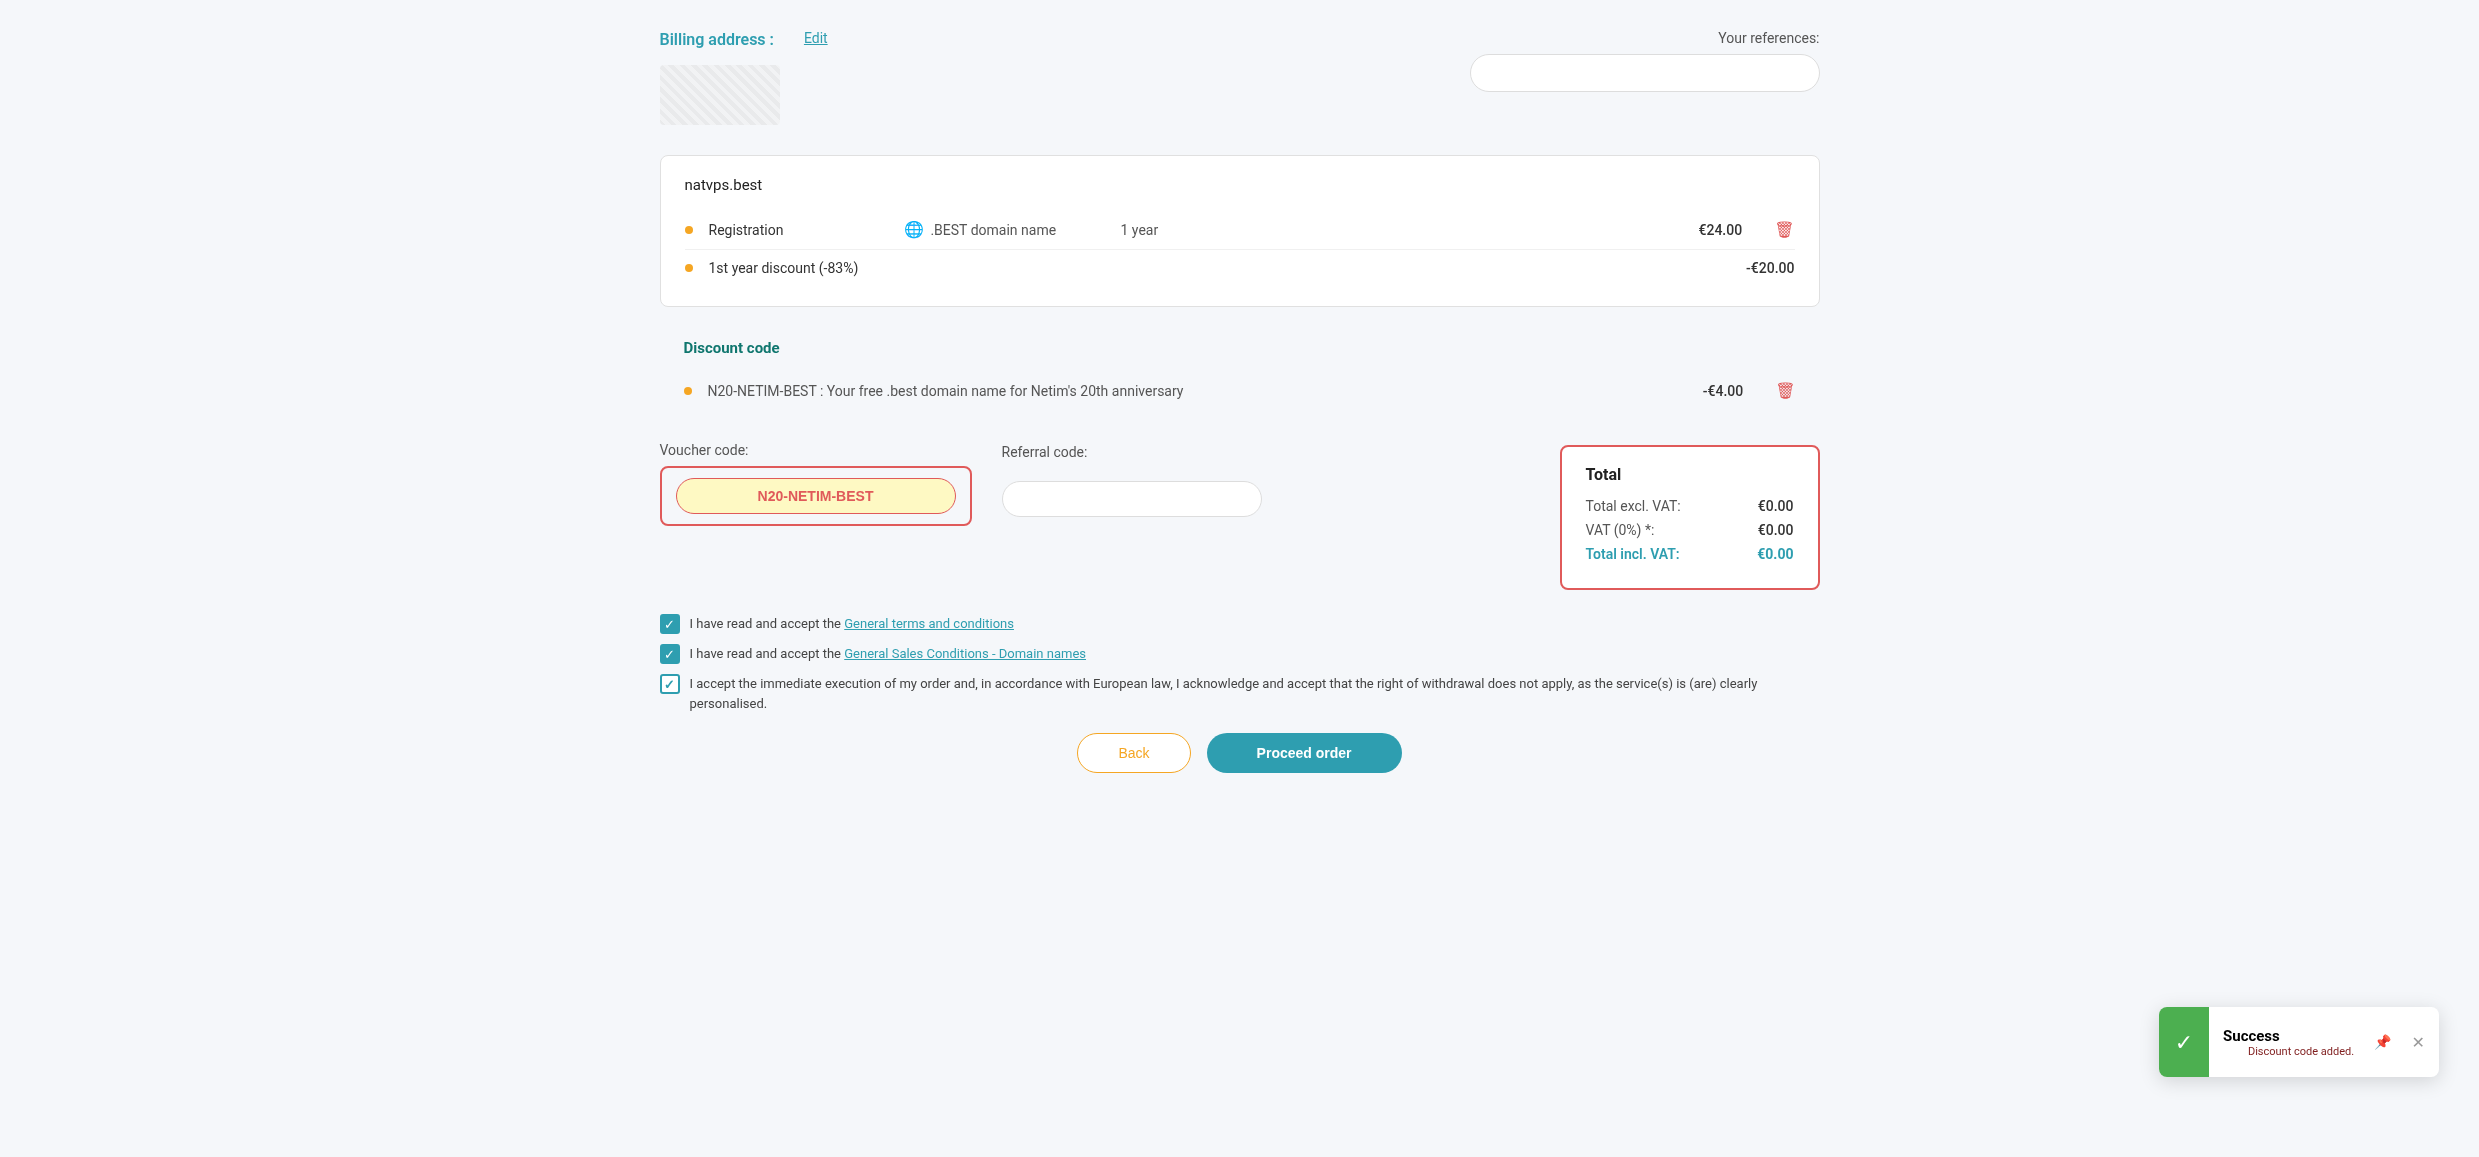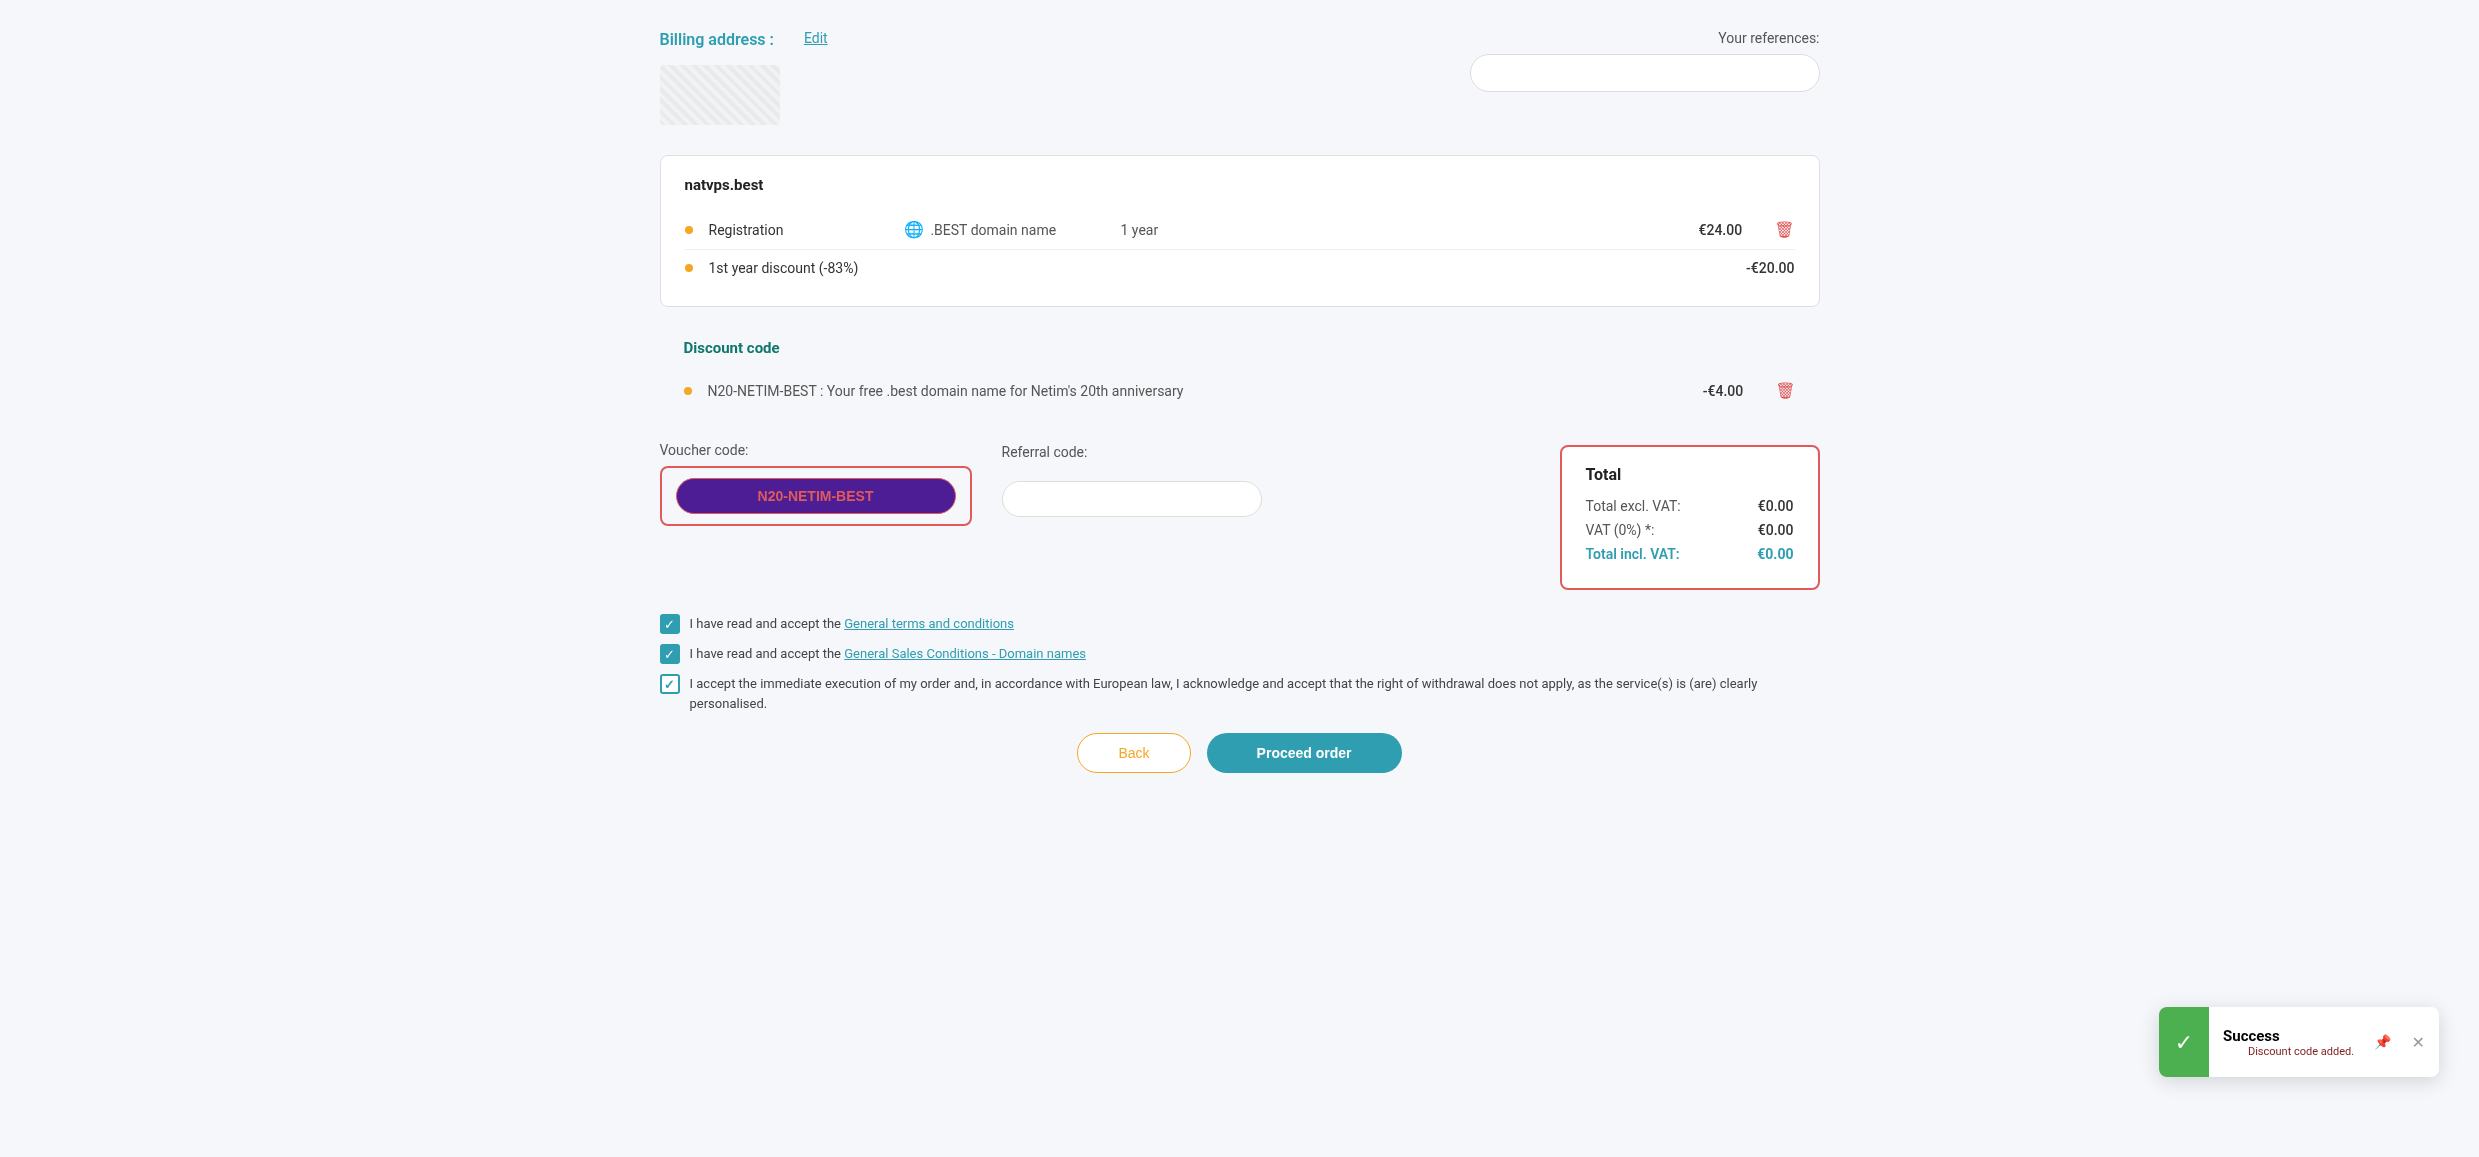--- a/index.html
+++ b/index.html
@@ -56,21 +56,21 @@
       font-size: 14px;
     }
     .card {
       background: #fff;
       border: 1px solid #e0e0e0;
       border-radius: 8px;
       margin-bottom: 16px;
       padding: 20px 24px;
     }
     .card-title {
-      font-weight: 700;
+      font-weight: 400;
       font-size: 15px;
       margin-bottom: 16px;
       color: #222;
     }
     .order-line {
       display: flex;
       align-items: center;
       padding: 10px 0;
       border-bottom: 1px solid #f0f0f0;
       gap: 16px;
@@ -143,21 +143,21 @@
       width: 280px;
       height: 36px;
       border: 1px solid #e05a5a;
       border-radius: 20px;
       padding: 0 14px;
       text-align: center;
       color: #e05a5a;
       font-weight: 600;
       font-size: 14px;
       outline: none;
-      background: #4c1d95;
+      background: #fef9c3;
     }
     .referral-input {
       width: 260px;
       height: 36px;
       border: 1px solid #ddd;
       border-radius: 20px;
       padding: 0 14px;
       background: #fff;
       outline: none;
       font-size: 14px;

